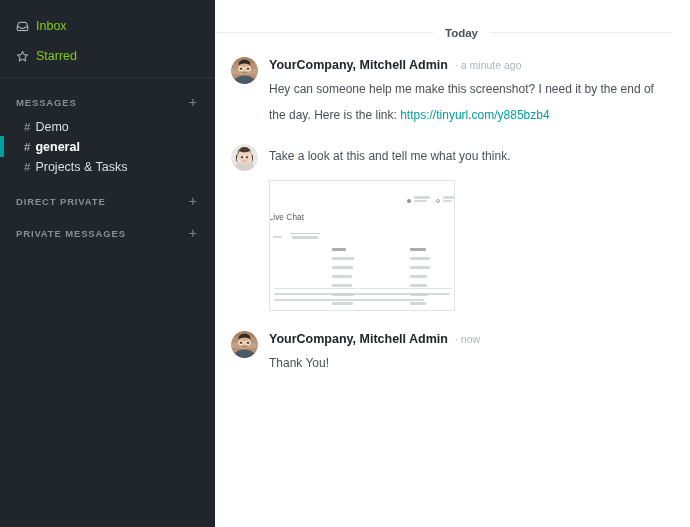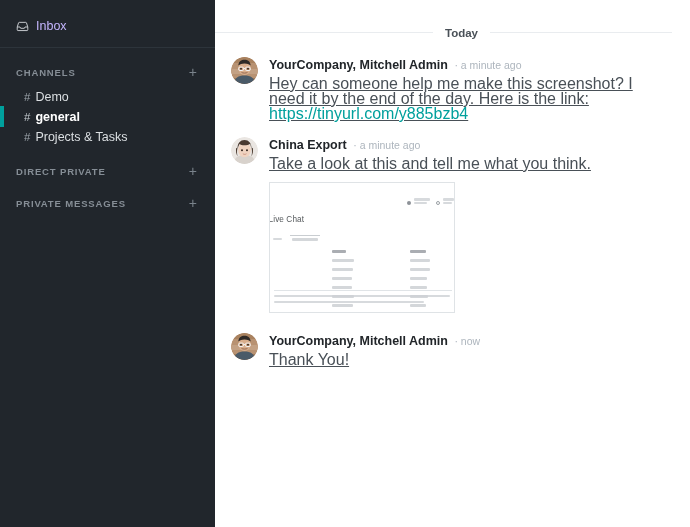--- a/index.html
+++ b/index.html
@@ -26,21 +26,21 @@
     flex: 0 0 215px;
     padding-top: 14px;
     position: relative;
   }
 
   .nav-item {
     display: flex;
     align-items: center;
     height: 24px;
     padding: 0 0 0 16px;
-    color: #c4b5fd;
+    color: #84cc16;
     font-size: 12.5px;
     cursor: pointer;
     margin-bottom: 6px;
   }
   .nav-item .nav-ico {
     width: 16px;
     display: inline-flex;
     align-items: center;
     justify-content: flex-start;
     color: #c8ccd0;
@@ -157,23 +157,22 @@
     font-weight: bold;
   }
   .stamp {
     color: #adb5bd;
     font-size: 10.5px;
     margin-left: 2px;
   }
 
   .msg-text {
     color: #495057;
-    font-size: 16px;
-    line-height: 15px;
-    text-decoration: underline;
+    font-size: 12px;
+    line-height: 26px;
   }
   .msg-text a, .msg-link {
     color: #00a09d;
     text-decoration: none;
   }
 
   
   .attach {
     margin-top: 11px;
     width: 186px;
@@ -234,26 +233,34 @@
 
     <div class="nav-item">
       <span class="nav-ico">
         <svg viewBox="0 0 16 16" width="13" height="13" fill="none" stroke="#c8ccd0" stroke-width="1.2">
           <path d="M1.5 8.6V12a1 1 0 0 0 1 1h11a1 1 0 0 0 1-1V8.6M1.5 8.6l1.6-5a1 1 0 0 1 .95-.7h7.9a1 1 0 0 1 .95.7l1.6 5M1.5 8.6h3.4l.8 1.6h4.6l.8-1.6h3.4"></path>
         </svg>
       </span>
       <span class="nav-lbl">Inbox</span>
     </div>
 
+    <div class="nav-item">
+      <span class="nav-ico">
+        <svg viewBox="0 0 16 16" width="13" height="13" fill="none" stroke="#c8ccd0" stroke-width="1.2" stroke-linejoin="round">
+          <path d="M8 1.7l1.85 4.1 4.45.43-3.35 2.98 1 4.37L8 11.3l-3.95 2.28 1-4.37L1.7 6.23l4.45-.43z"></path>
+        </svg>
+      </span>
+      <span class="nav-lbl">Starred</span>
+    </div>
 
     <div class="sidebar-divider"></div>
 
     <div class="group">
       <div class="group-head">
-        <span class="group-title">CHANNELS</span>
+        <span class="group-title">MESSAGES</span>
         <span class="plus-btn">+</span>
       </div>
       <div class="chan">
         <span class="hash">#</span>
         <span class="chan-lbl">Demo</span>
       </div>
       <div class="chan active">
         <span class="hash">#</span>
         <span class="chan-lbl">general</span>
       </div>
@@ -339,24 +346,20 @@
               <ellipse cx="13.5" cy="13" rx="6.3" ry="7.3" fill="#f0d3c0"></ellipse>
               <path d="M6.6 12.4c-.6-6 2.6-9.4 6.9-9.4s7.5 3.4 6.9 9.4c-.5-2.3-.6-4.2-1.3-5.6-2.3 1.9-8.6 2.2-10.6.2-.9 1.4-1.5 3.2-1.9 5.4z" fill="#4a3a30"></path>
               <path d="M6.3 11.5c-.5 3.3-.3 5.9.4 7.9-1.7-2-2-5.6-1.5-8.6zM20.7 11.5c.5 3.3.3 5.9-.4 7.9 1.7-2 2-5.6 1.5-8.6z" fill="#4a3a30"></path>
               <circle cx="11" cy="13.3" r="1.05" fill="#3b2c23"></circle>
               <circle cx="16" cy="13.3" r="1.05" fill="#3b2c23"></circle>
               <path d="M12.2 17c.8.6 2.3.6 3 0" fill="none" stroke="#c98f7d" stroke-width=".9" stroke-linecap="round"></path>
             </g>
           </svg>
         </div>
         <div class="msg-body">
-          <div class="msg-head">
-            <span class="author">China Export</span>
-            <span class="stamp">· a minute ago</span>
-          </div>
           <div class="msg-text">
             <span>Take a look at this and tell me what you think.</span>
           </div>
 
           <div class="attach">
             <div class="doc">
               <span class="thumb-dot" style="left:137px;top:18px;"></span>
               <span class="blur-txt blur-lite" style="left:144px;top:15px;width:16px;height:2.6px;"></span>
               <span class="blur-txt blur-lite" style="left:144px;top:19px;width:13px;height:2.2px;"></span>
               <span class="thumb-ring" style="left:166px;top:18px;"></span>

